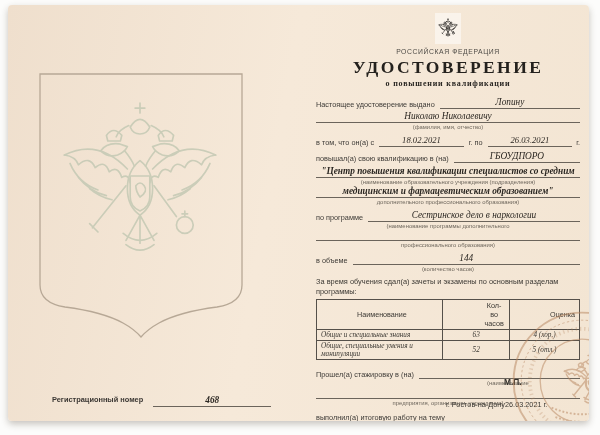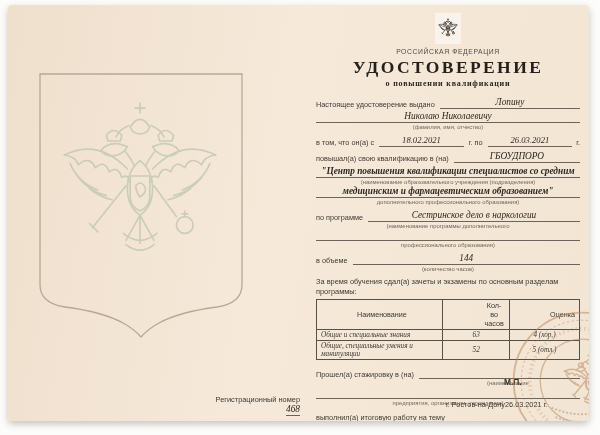--- a/index.html
+++ b/index.html
@@ -11,21 +11,21 @@
   }
   .paper{
     position:absolute;left:8px;top:5px;width:581px;height:416px;
     background:linear-gradient(100deg,#efdfcd 0%,#f6e9d9 45%,#f3e5d3 100%);
     border-radius:4px;box-shadow:0 3px 7px rgba(60,45,30,.28);
     overflow:hidden;
   }
   
   .shield-frame{position:absolute;left:22px;top:68px;width:222px;height:268px;}
   .watermark{position:absolute;left:48px;top:92px;width:168px;height:186px;opacity:.85;}
-  .reg-row{position:absolute;left:44px;top:390px;width:248px;display:flex;align-items:flex-end;font-size:7.4px;font-weight:normal;color:#3b3733;flex-direction:column;}
+  .reg-row{position:absolute;left:44px;top:390px;width:248px;display:flex;align-items:flex-start;font-size:7.4px;font-weight:bold;color:#3b3733;}
   .reg-row .fill{margin-left:10px;}
   
   .rp{position:absolute;left:295px;top:4px;width:284px;height:312px;padding:0 7px 0 13px;box-sizing:border-box;}
   .center{text-align:center;}
   .emblem-box{width:26px;height:31px;margin:4px auto 0;background:rgba(255,255,255,.5);display:flex;align-items:center;justify-content:center;}
   .country{font-size:6.8px;letter-spacing:.6px;color:#4d4a45;margin-top:4px;}
   .doc-title{font-family:"Liberation Serif",serif;font-weight:bold;font-size:17.5px;letter-spacing:2.4px;color:#24211d;margin-top:2px;}
   .doc-sub{font-family:"Liberation Serif",serif;font-weight:bold;font-size:8px;letter-spacing:.8px;color:#2a2723;margin-top:1px;}
   .row{display:flex;align-items:flex-end;font-size:7.3px;color:#3d3a36;margin-top:4px;}
   .row .lbl{white-space:nowrap;padding-right:5px;}

